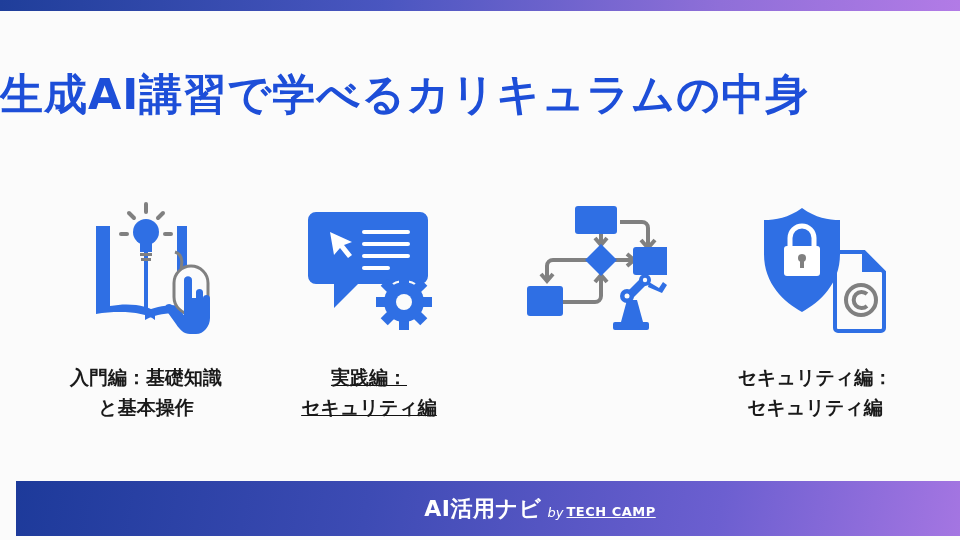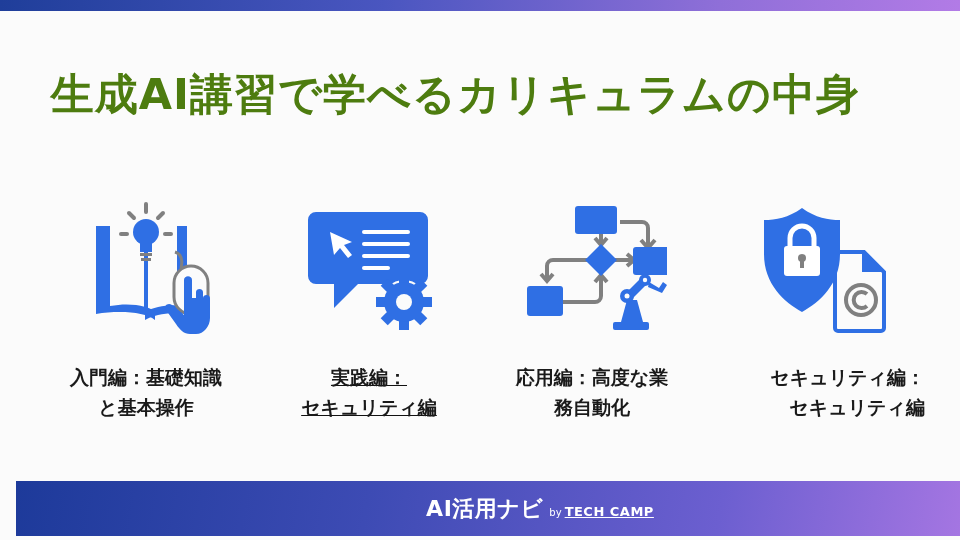--- a/index.html
+++ b/index.html
@@ -1,29 +1,29 @@
 <!DOCTYPE html>
 <html><head>
 <meta charset="utf-8">
 <style>
   html, body { margin:0; padding:0; }
   body { width:960px; height:540px; overflow:hidden; background:#fbfbfb; position:relative;
          font-family:"DejaVu Sans","Liberation Sans",sans-serif; color:#111; }
   .top-band { position:absolute; left:0; top:0; width:960px; height:11px;
               background:linear-gradient(90deg,#1f3e9a 0%,#4a56c0 40%,#8f6fd8 75%,#b27be6 100%); }
-  .title { position:absolute; left:0; top:66px; width:860px; text-align:right;
-           font-size:43px; font-weight:bold; letter-spacing:1px; color:#4d7c0f; }
+  .title { position:absolute; left:0; top:66px; width:860px; text-align:left;
+           font-size:43px; font-weight:bold; letter-spacing:1px; color:#1d4ed8; }
   .card { position:absolute; top:196px; width:220px; text-align:center; }
   .card .icon { width:150px; height:140px; margin:0 auto; display:block; }
   .card .label { margin-top:26px; font-size:19px; font-weight:bold; line-height:30px; color:#1a1a1a; }
   .footer { position:absolute; left:16px; top:481px; width:960px; height:55px;
             background:linear-gradient(100deg,#1d3a9a 0%,#3d4bb4 35%,#6c5fd0 70%,#b27be6 100%);
             display:flex; align-items:center; justify-content:center;padding-left:44px; }
   .brand { color:#fff; font-weight:bold; font-size:22px; letter-spacing:0.5px; }
-  .brand-by { color:#fff; font-size:10px; margin:0 3px 0 6px; position:relative; top:4px; }
+  .brand-by { color:#fff; font-size:13px; margin:0 3px 0 6px; position:relative; top:4px;font-style:italic; }
   .brand-sub { color:#fff; font-size:13px; font-weight:bold; letter-spacing:0.5px; position:relative; top:3px;text-decoration:underline; }
 </style>
 </head>
 <body>
 
 <div class="top-band"></div>
 
 <div class="title">生成AI講習で学べるカリキュラムの中身</div>
 
 <div class="card" style="left:36px;">
@@ -108,27 +108,23 @@
 
     <rect x="96" y="126" width="36" height="8" rx="2" fill="#2f6fe4"></rect>
     <path d="M104 126 l6 -22 l10 0 l6 22z" fill="#2f6fe4"></path>
     <circle cx="110" cy="100" r="7" fill="#2f6fe4"></circle>
       <circle cx="110" cy="100" r="2.5" fill="#fbfbfb"></circle>
     <path d="M110 96 l14 -14 l6 6 l-14 14z" fill="#2f6fe4"></path>
     <circle cx="128" cy="84" r="6" fill="#2f6fe4"></circle>
       <circle cx="128" cy="84" r="2.2" fill="#fbfbfb"></circle>
     <path d="M132 86 l10 6 l4 -6 l4 3 l-5 8 l-14 -6z" fill="#2f6fe4"></path>
   </svg>
-  <div class="label">
-    <div>応用編：高度な業</div>
-    <div>務自動化</div>
-  </div>
 </div>
 
-<div class="card" style="left:705px;text-align:right;">
+<div class="card" style="left:705px;">
   <svg class="icon" viewBox="0 0 150 140">
 
     <path d="M98 56 h26 l20 20 v56 a3 3 0 0 1 -3 3 h-43 a3 3 0 0 1 -3 -3 v-73 a3 3 0 0 1 3 -3z" fill="#fbfbfb" stroke="#2f6fe4" stroke-width="4"></path>
     <path d="M122 56 v20 h22z" fill="#2f6fe4"></path>
     <circle cx="121" cy="104" r="15" fill="none" stroke="#808080" stroke-width="4"></circle>
     <path d="M127 98 a8 8 0 1 0 0 12" fill="none" stroke="#808080" stroke-width="4"></path>
 
     <path d="M62 12 c14 10 26 12 38 12 v34 c0 30 -20 48 -38 58 c-18 -10 -38 -28 -38 -58 v-34 c12 0 24 -2 38 -12z" fill="#2f6fe4"></path>
     <rect x="44" y="50" width="36" height="30" rx="3" fill="#fff"></rect>
     <path d="M50 50 v-8 a12 12 0 0 1 24 0 v8" fill="none" stroke="#fff" stroke-width="5"></path>

